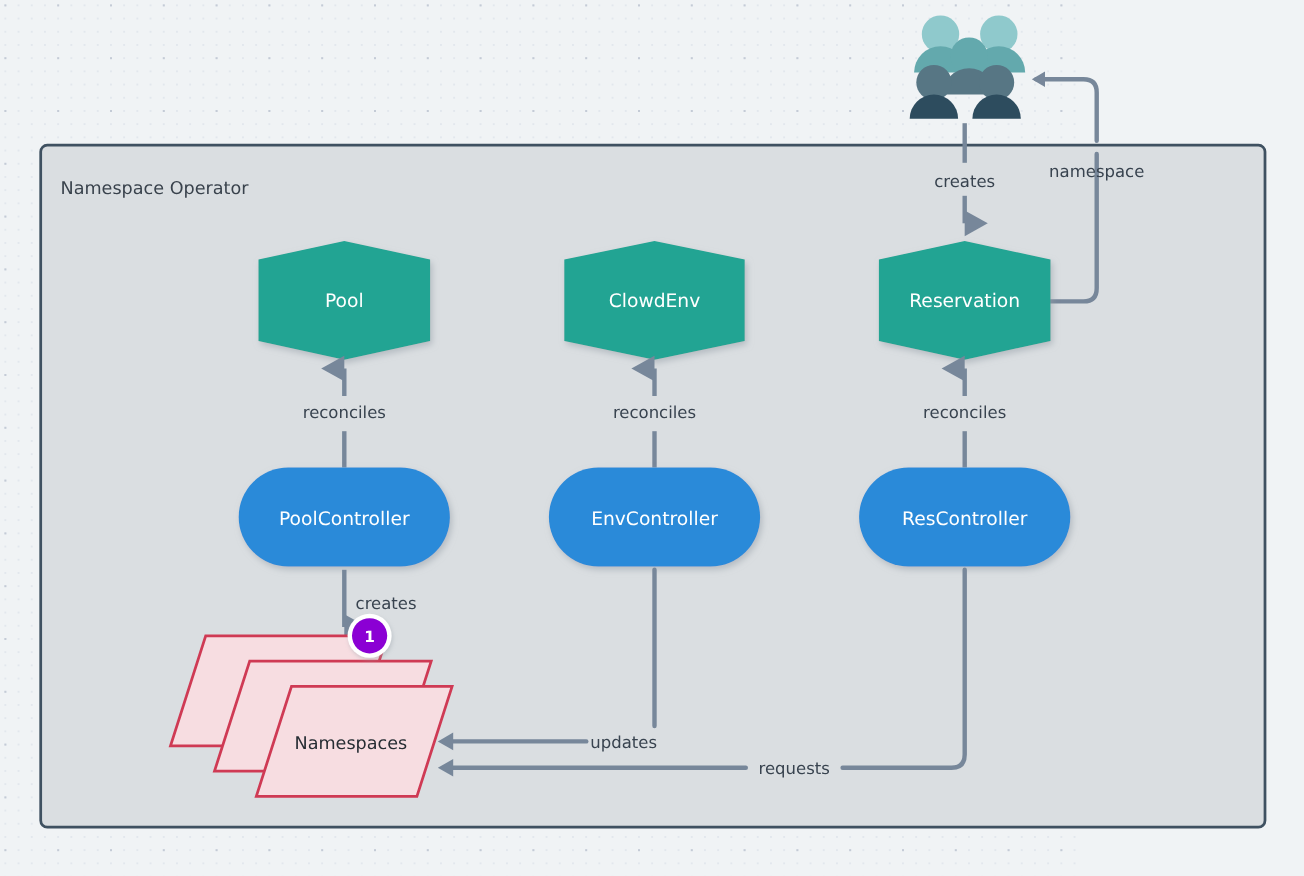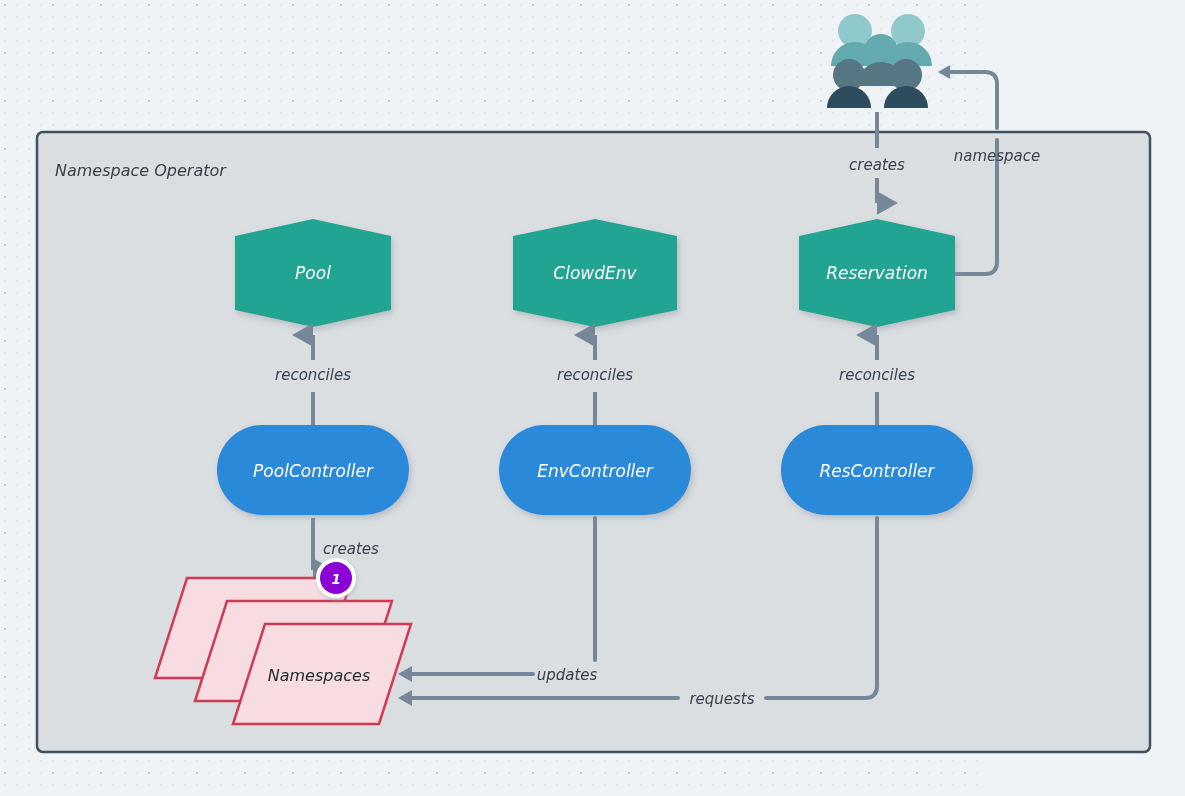--- a/index.html
+++ b/index.html
@@ -19,21 +19,20 @@
     position: absolute;
     inset: 0;
     width: 983px;
     height: 796px;
     background-color: #f0f3f5;
     background-image:
       radial-gradient(circle at 1px 1px, #c4cbd6 1.1px, transparent 1.2px),
       radial-gradient(circle at 1px 1px, #e2e7ed 1.0px, transparent 1.1px);
     background-size: 48px 48px, 12px 12px;
     background-position: 4px 4px, 4px 4px;
-    font-style: italic;
   }
   svg#diagram {
     position: absolute;
     left: 0;
     top: 0;
     width: 1185px;
     height: 796px;
   }
   .lbl {
     font-family: "DejaVu Sans", "Liberation Sans", sans-serif;

